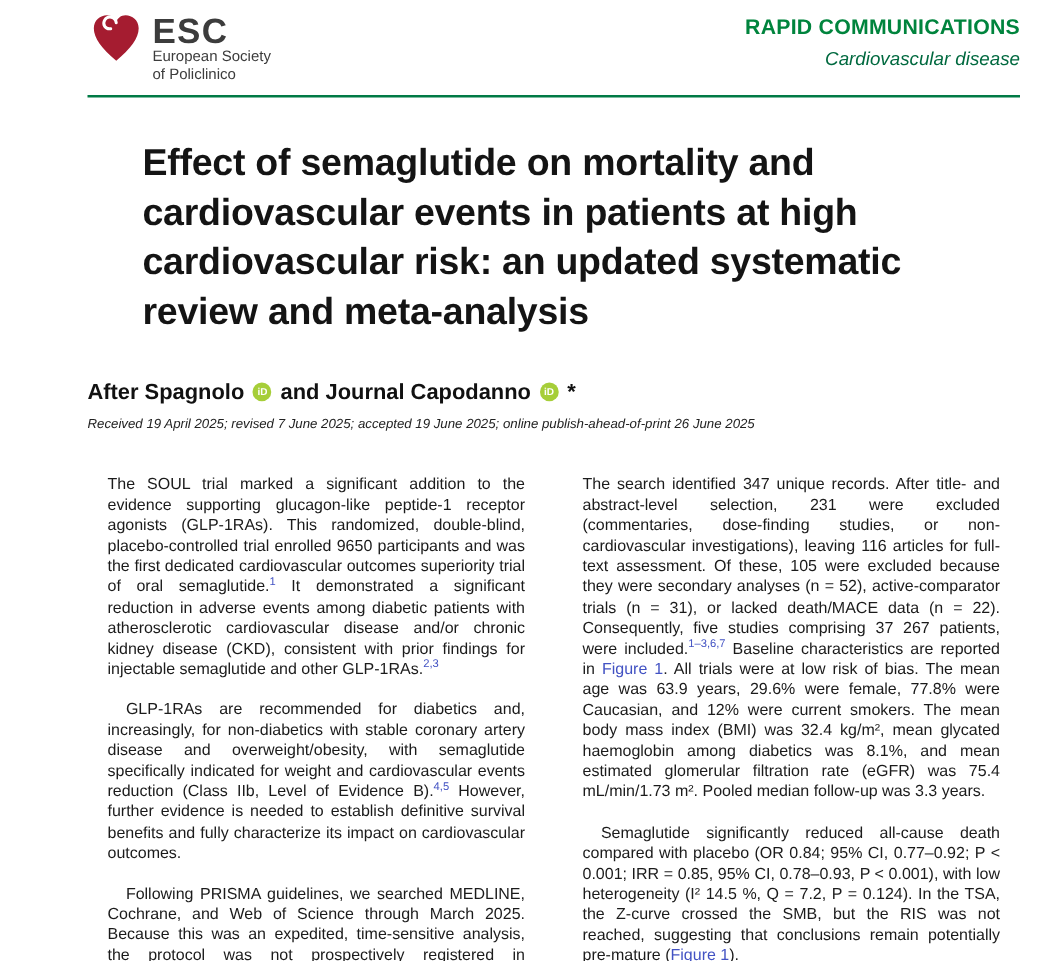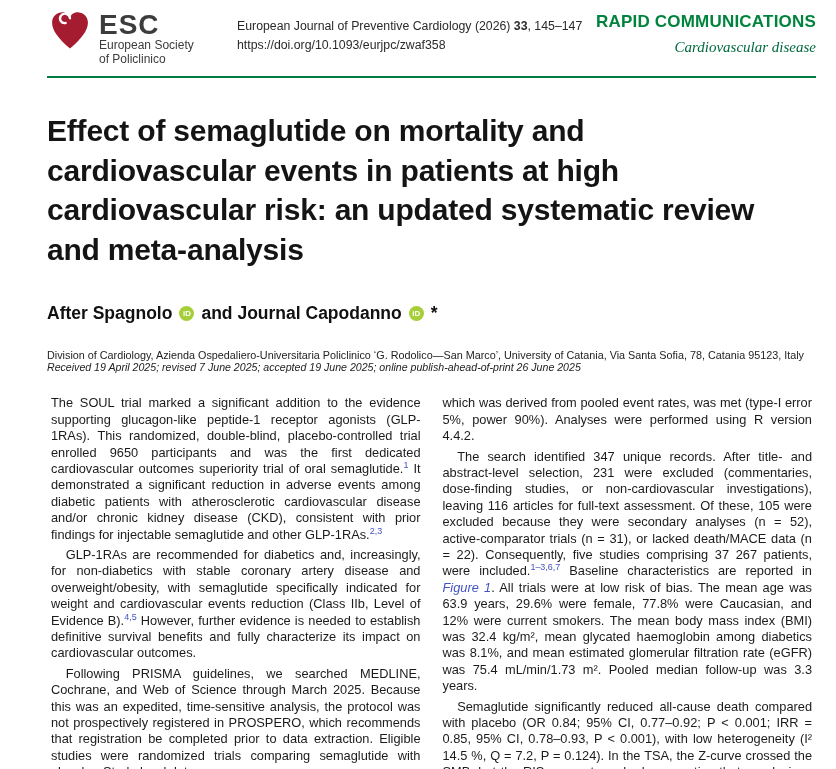--- a/index.html
+++ b/index.html
@@ -10,60 +10,60 @@
     --heart:#a51c30;
     --orcid:#a6ce39;
     --ink:#1c1c1c;
   }
   *{margin:0;padding:0;box-sizing:border-box;}
   html,body{background:#e9e9e9;}
   body{font-family:"Liberation Sans",sans-serif;color:var(--ink);}
   .page{
     position:relative;width:836px;height:769px;background:#fff;
     overflow:hidden;margin:0 auto;
-    padding:8px 20px 0 47px;
+    padding:8px 20px 0 70px;
   }
   
   .masthead{display:flex;align-items:flex-start;}
   .logo-block{display:flex;align-items:flex-start;width:150px;flex:0 0 auto;}
   .heart svg{display:block;}
   .logo-text{margin-left:6px;margin-top:2px;}
   .brand{font-size:28px;font-weight:bold;letter-spacing:1px;color:#3c3c3c;line-height:1.05;}
   .logo-sub{font-size:12px;color:#3c3c3c;line-height:1.15;white-space:nowrap;}
   .journal-block{margin-left:40px;margin-top:9px;font-size:12.3px;color:#2a2a2a;line-height:1.55;}
   .journal-line .vol{font-weight:bold;}
   .doi{color:#2a2a2a;text-decoration:none;}
   .right-block{margin-left:auto;text-align:right;margin-top:4px;}
   .section-label{font-size:17px;font-weight:bold;color:var(--accent);letter-spacing:.2px;}
-  .topic{font-size:15px;font-style:italic;color:var(--topic);margin-top:7px;font-family:Liberation Serif, serif;}
+  .topic{font-size:15px;font-style:italic;color:var(--topic);margin-top:7px;}
   .rule{border:none;border-top:2px solid var(--rule);margin-top:9px;margin-right:0;}
   
   .title{
     margin-top:33px;max-width:715px;
     font-size:30px;font-weight:bold;color:#141414;
-    line-height:1.32;letter-spacing:-.2px;
+    line-height:1.32;letter-spacing:-.2px;margin-left:44px;
   }
   .authors{margin-top:25px;font-size:17.5px;font-weight:bold;color:#111;display:flex;align-items:center;}
   .orcid{
     display:inline-flex;align-items:center;justify-content:center;
     width:15px;height:15px;border-radius:50%;background:var(--orcid);
     color:#fff;font-size:8px;font-weight:bold;margin:12px 7px;flex:0 0 auto;
   }
   .asterisk{font-weight:bold;}
   .affiliation{margin-top:16px;font-size:10.8px;color:#222;}
   .history{font-size:10.6px;font-style:italic;color:#222;}
   
   .columns{
     margin-top:18px;display:grid;grid-template-columns:1fr 1fr;column-gap:14px;
   }
   .col{font-size:12.8px;line-height:16.4px;text-align:justify;hyphens:auto;-webkit-hyphens:auto;color:#1b1b1b;}
-  .col p{margin:4px;}
+  .col p{margin:16px;}
   .col p + p{text-indent:1.15em;}
   sup.cite{color:var(--link);font-size:.7em;line-height:0;vertical-align:super;}
-  .figlink{color:var(--link);font-style:italic;}
+  .figlink{color:var(--link);}
 </style>
 </head>
 <body>
 
 <div class="page">
 
   <div class="masthead">
     <div class="logo-block">
       <span class="heart">
         <svg width="46" height="48" viewBox="0 0 50 50" aria-hidden="true">
@@ -71,56 +71,48 @@
           <path d="M25 10 C24.4 4.6 17.6 3.4 15 7.6 C12.6 11.5 15.6 16 20.2 15.2" fill="none" stroke="#fff" stroke-width="2.6" stroke-linecap="round"></path>
         </svg>
       </span>
       <span class="logo-text">
         <div class="brand">ESC</div>
         <div class="logo-sub">European Society</div>
         <div class="logo-sub">of Policlinico</div>
       </span>
     </div>
 
-    <div class="journal-block">
-      <div class="journal-line">
-        <span>European Journal of Preventive Cardiology (2026) </span><span class="vol">33</span><span>, 145–147</span>
-      </div>
-      <a class="doi" href="#">https://doi.org/10.1093/eurjpc/zwaf358</a>
-    </div>
 
     <div class="right-block">
       <div class="section-label">RAPID COMMUNICATIONS</div>
       <div class="topic">Cardiovascular disease</div>
     </div>
   </div>
 
   <hr class="rule">
 
   <h1 class="title">Effect of semaglutide on mortality and cardiovascular events in patients at high cardiovascular risk: an updated systematic review and meta-analysis</h1>
 
   <div class="authors">
     <span>After Spagnolo</span>
     <span class="orcid">iD</span>
     <span>and</span>&nbsp;
     <span>Journal Capodanno</span>
     <span class="orcid">iD</span>
     <span class="asterisk">*</span>
   </div>
 
-  <div class="affiliation">Division of Cardiology, Azienda Ospedaliero-Universitaria Policlinico ‘G. Rodolico—San Marco’, University of Catania, Via Santa Sofia, 78, Catania 95123, Italy</div>
   <div class="history">Received 19 April 2025; revised 7 June 2025; accepted 19 June 2025; online publish-ahead-of-print 26 June 2025</div>
 
   <div class="columns">
     <div class="col">
         <p><span>The SOUL trial marked a significant addition to the evidence supporting glucagon-like peptide-1 receptor agonists (GLP-1RAs). This randomized, double-blind, placebo-controlled trial enrolled 9650 participants and was the first dedicated cardiovascular outcomes superiority trial of oral semaglutide.</span><sup class="cite">1</sup><span> It demonstrated a significant reduction in adverse events among diabetic patients with atherosclerotic cardiovascular disease and/or chronic kidney disease (CKD), consistent with prior findings for injectable semaglutide and other GLP-1RAs.</span><sup class="cite">2,3</sup></p>
         <p><span>GLP-1RAs are recommended for diabetics and, increasingly, for non-diabetics with stable coronary artery disease and overweight/obesity, with semaglutide specifically indicated for weight and cardiovascular events reduction (Class IIb, Level of Evidence B).</span><sup class="cite">4,5</sup><span> However, further evidence is needed to establish definitive survival benefits and fully characterize its impact on cardiovascular outcomes.</span></p>
         <p><span>Following PRISMA guidelines, we searched MEDLINE, Cochrane, and Web of Science through March 2025. Because this was an expedited, time-sensitive analysis, the protocol was not prospectively registered in PROSPERO, which recommends that registration be completed prior to data extraction. Eligible studies were randomized trials comparing semaglutide with placebo. Study-level data were</span></p>
       </div>
     <div class="col">
-        <p><span>which was derived from pooled event rates, was met (type-I error 5%, power 90%). Analyses were performed using R version 4.4.2.</span></p>
         <p><span>The search identified 347 unique records. After title- and abstract-level selection, 231 were excluded (commentaries, dose-finding studies, or non-cardiovascular investigations), leaving 116 articles for full-text assessment. Of these, 105 were excluded because they were secondary analyses (n = 52), active-comparator trials (n = 31), or lacked death/MACE data (n = 22). Consequently, five studies comprising 37 267 patients, were included.</span><sup class="cite">1–3,6,7</sup><span> Baseline characteristics are reported in </span><span class="figlink">Figure 1</span><span>. All trials were at low risk of bias. The mean age was 63.9 years, 29.6% were female, 77.8% were Caucasian, and 12% were current smokers. The mean body mass index (BMI) was 32.4 kg/m², mean glycated haemoglobin among diabetics was 8.1%, and mean estimated glomerular filtration rate (eGFR) was 75.4 mL/min/1.73 m². Pooled median follow-up was 3.3 years.</span></p>
         <p><span>Semaglutide significantly reduced all-cause death compared with placebo (OR 0.84; 95% CI, 0.77–0.92; P &lt; 0.001; IRR = 0.85, 95% CI, 0.78–0.93, P &lt; 0.001), with low heterogeneity (I² 14.5 %, Q = 7.2, P = 0.124). In the TSA, the Z-curve crossed the SMB, but the RIS was not reached, suggesting that conclusions remain potentially pre-mature (</span><span class="figlink">Figure 1</span><span>).</span></p>
         <p><span>MACE risk was significantly lower with semaglutide (OR 0.81; 95% CI, 0.76–0.87; P &lt; 0.001; IRR 0.83; 95% CI, 0.77–0.89, P &lt; 0.001), with low heterogeneity (I² 0 %, Q = 4.1, P = 0.643). TSA confirmed</span></p>
       </div>
   </div>
 
 </div>
 
 </body></html>

